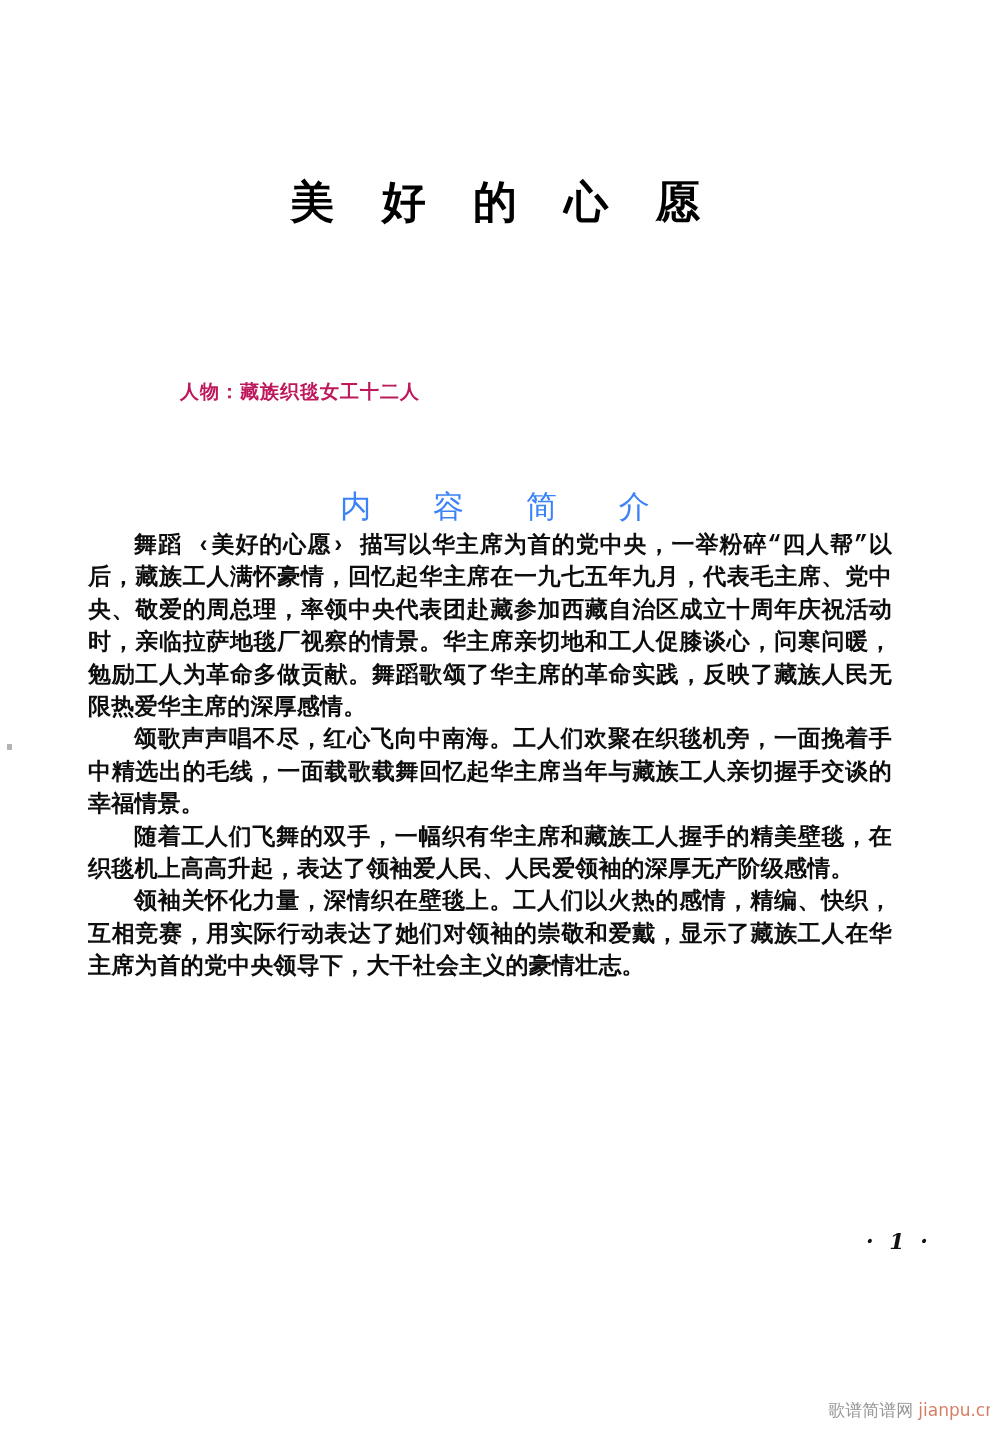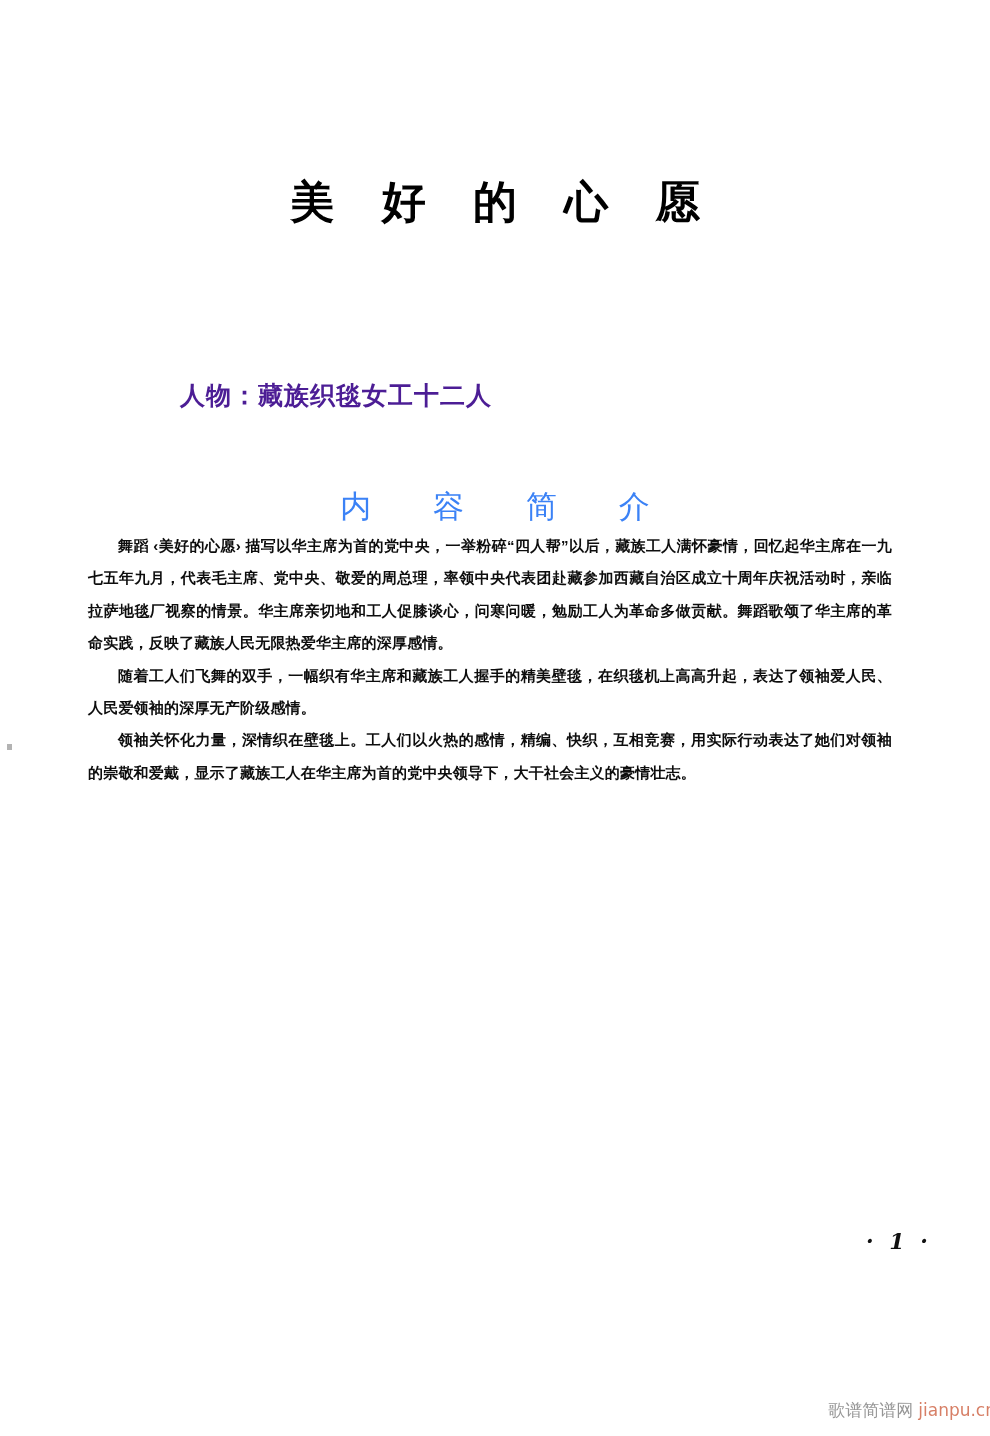--- a/index.html
+++ b/index.html
@@ -49,23 +49,23 @@
     color: #000000;
   }
 
   
   .cast-line {
     position: absolute;
     top: 379px;
     left: 180px;
     font-family: "DejaVu Sans", "Liberation Sans", sans-serif;
     font-weight: 700;
-    font-size: 25px;
+    font-size: 19px;
     letter-spacing: 1px;
-    color: #4c1d95;
+    color: #be185d;
     white-space: nowrap;
   }
 
   
   .section-heading {
     position: absolute;
     top: 460px;
     left: 0;
     width: 990px;
     text-align: center;
@@ -76,23 +76,23 @@
     text-indent: 26px;
     color: #3b82f6;
   }
 
   
   .body-text {
     position: absolute;
     top: 530px;
     left: 88px;
     width: 804px;
-    font-family: Liberation Sans, sans-serif;
+    font-family: Liberation Mono, monospace;
     font-weight: 700;
-    font-size: 15px;
+    font-size: 23px;
     line-height: 32.4px;
     color: #0d0d0d;
     text-align: justify;
     text-justify: inter-character;
     letter-spacing: 0.2px;
   }
 
   .body-text p {
     margin: 0;
     text-indent: 2em;
@@ -154,20 +154,21 @@
 
   <h1 class="doc-title">美 好 的 心 愿</h1>
 
 
   <div class="cast-line">人物：藏族织毯女工十二人</div>
 
   <h2 class="section-heading">内 容 简 介</h2>
 
   <div class="body-text">
     <p>舞蹈 ‹美好的心愿› 描写以华主席为首的党中央，一举粉碎“四人帮”以后，藏族工人满怀豪情，回忆起华主席在一九七五年九月，代表毛主席、党中央、敬爱的周总理，率领中央代表团赴藏参加西藏自治区成立十周年庆祝活动时，亲临拉萨地毯厂视察的情景。华主席亲切地和工人促膝谈心，问寒问暖，勉励工人为革命多做贡献。舞蹈歌颂了华主席的革命实践，反映了藏族人民无限热爱华主席的深厚感情。</p>
+    <p>颂歌声声唱不尽，红心飞向中南海。工人们欢聚在织毯机旁，一面挽着手中精选出的毛线，一面载歌载舞回忆起华主席当年与藏族工人亲切握手交谈的幸福情景。</p>
     <p>随着工人们飞舞的双手，一幅织有华主席和藏族工人握手的精美壁毯，在织毯机上高高升起，表达了领袖爱人民、人民爱领袖的深厚无产阶级感情。</p>
     <p>领袖关怀化力量，深情织在壁毯上。工人们以火热的感情，精编、快织，互相竞赛，用实际行动表达了她们对领袖的崇敬和爱戴，显示了藏族工人在华主席为首的党中央领导下，大干社会主义的豪情壮志。</p>
   </div>
 
   <div class="page-number">· 1 ·</div>
 
   <div class="scan-speck"></div>
 
   <div class="watermark">
     <span class="wm-cn">歌谱简谱网</span><span class="wm-url">jianpu.cn</span>

